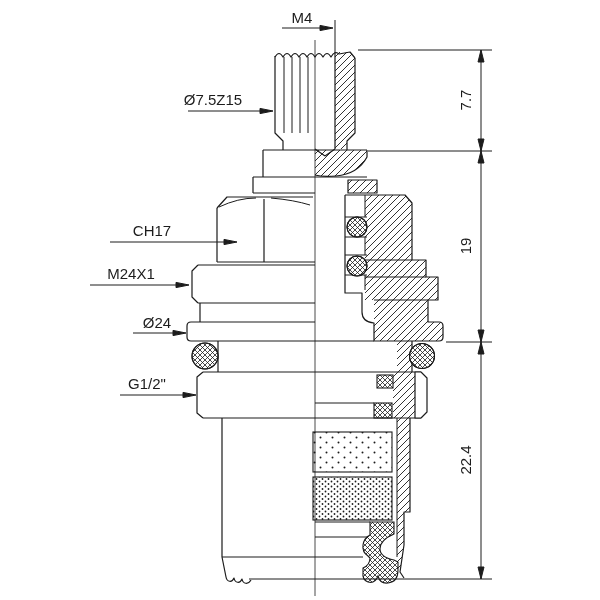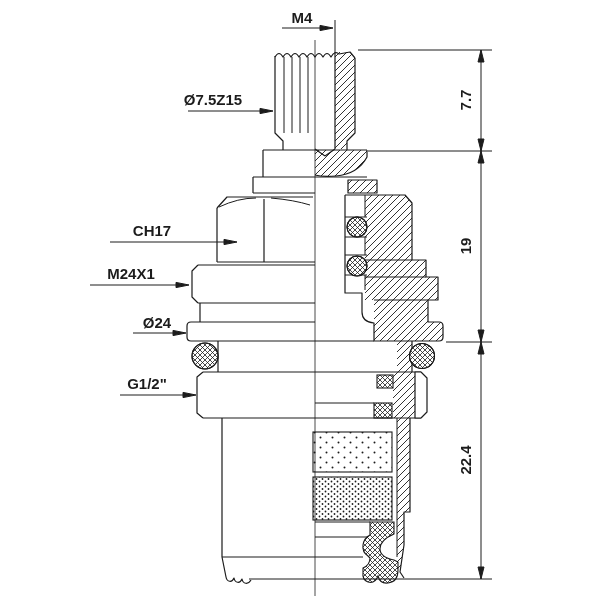--- a/index.html
+++ b/index.html
@@ -1,17 +1,17 @@
 <!DOCTYPE html>
 <html><head>
 <meta charset="utf-8">
 <style>
   html,body{margin:0;padding:0;background:#fff;}
   .stage{width:600px;height:600px;position:relative;background:#fff;overflow:hidden;
-         font-family:"Liberation Sans", sans-serif;font-weight:bold;}
+         font-family:"Liberation Sans", sans-serif;}
   svg{display:block;}
   text{font-family:"Liberation Sans", sans-serif;font-size:15px;fill:#1c1c1c;}
 </style>
 </head>
 <body>
 
 <div class="stage">
 <svg width="600" height="600" viewBox="0 0 600 600">
   <defs>
     <pattern id="hatch" width="7" height="7" patternUnits="userSpaceOnUse">

